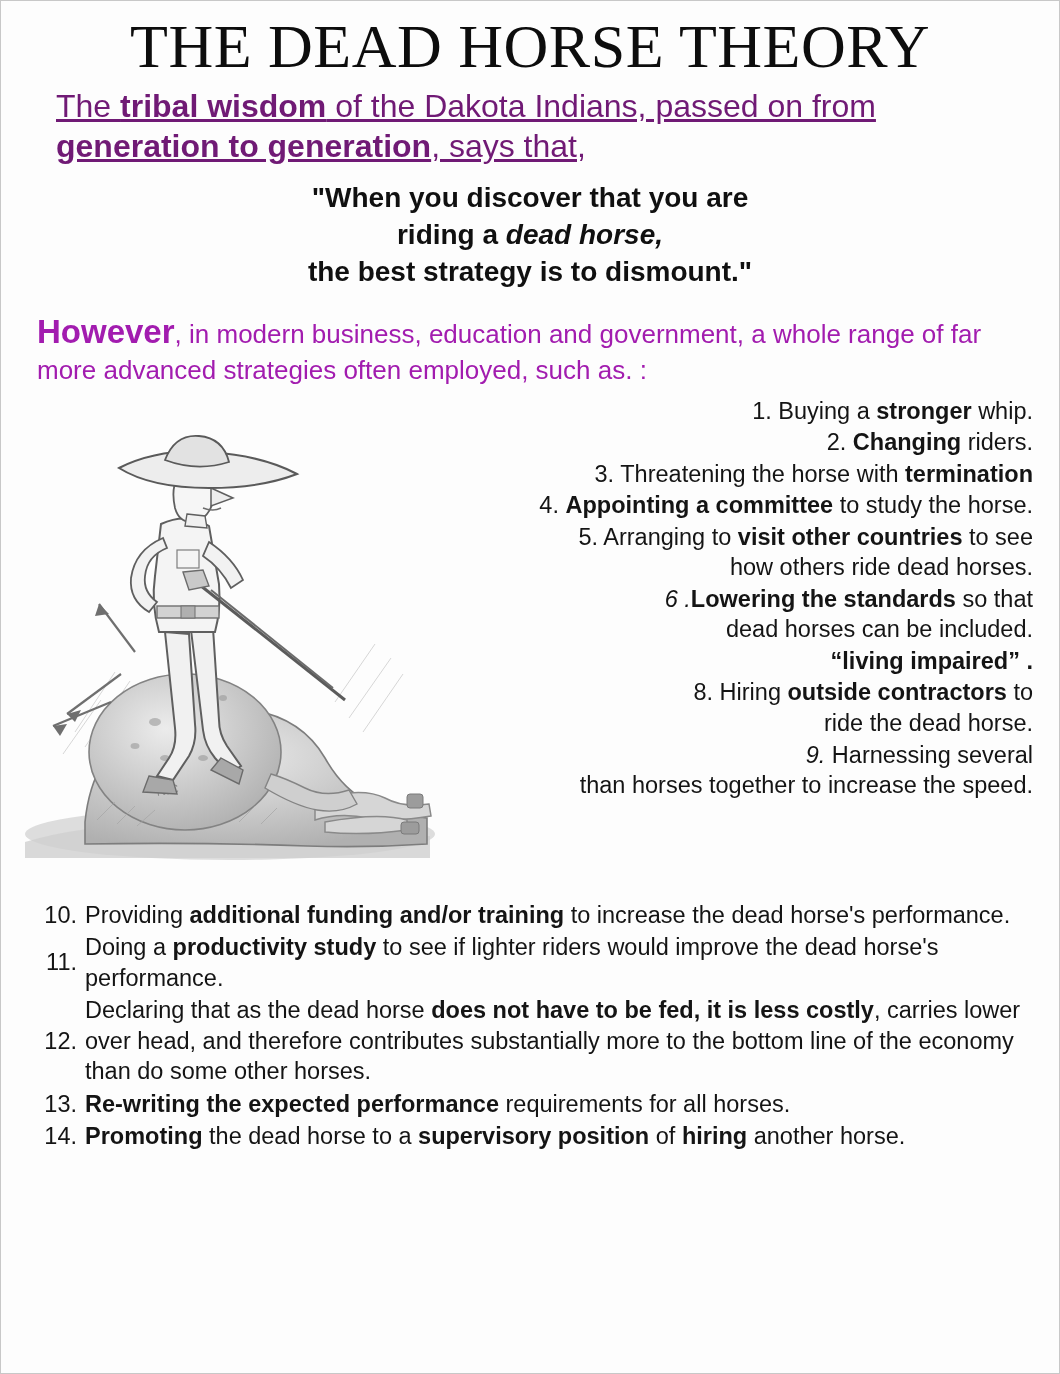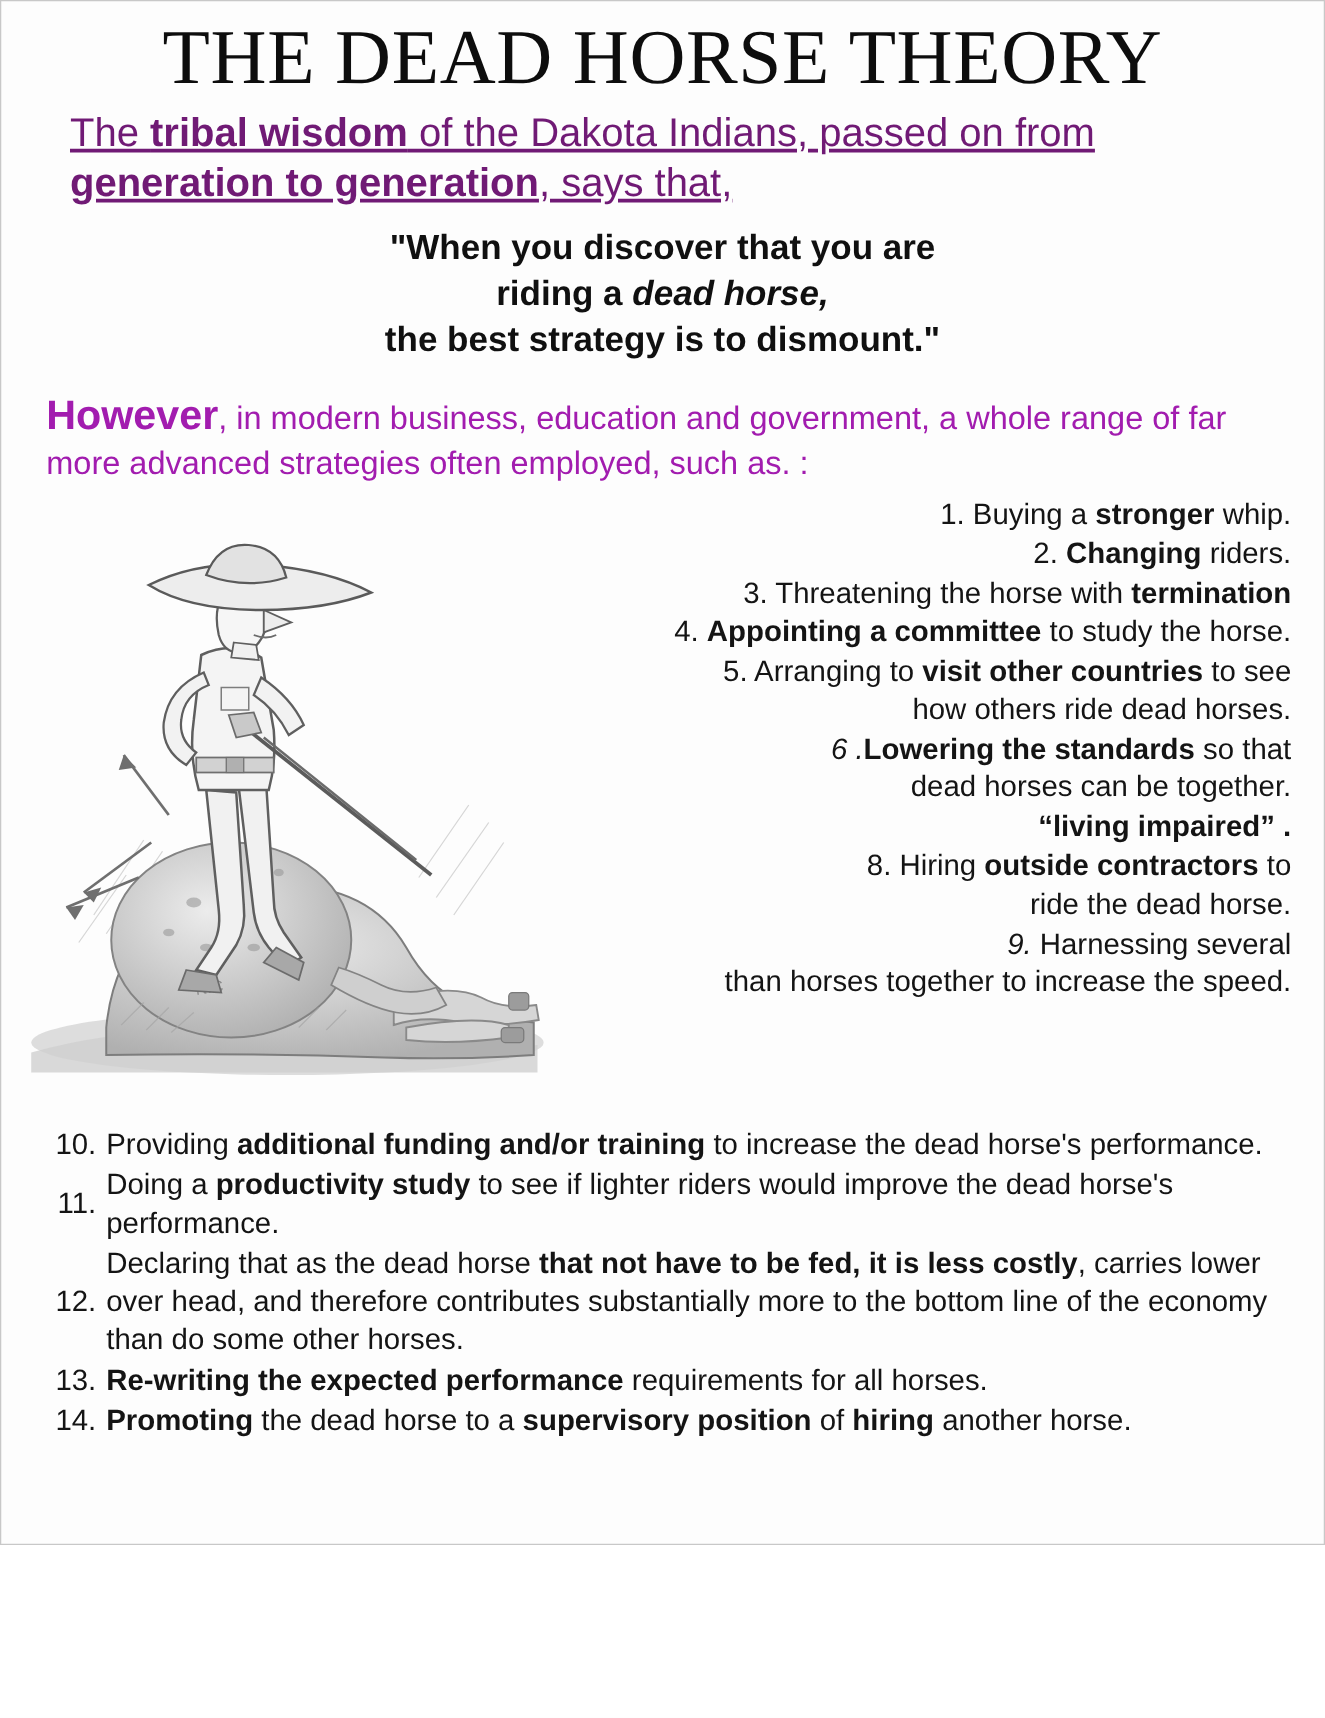--- a/index.html
+++ b/index.html
@@ -7,21 +7,21 @@
     padding: 0;
     background: #ffffff;
   }
   body {
     font-family: "Liberation Sans", sans-serif;
     color: #111111;
   }
   .page {
     position: relative;
     width: 1060px;
-    height: 1236px;
+    height: 1374px;
     box-sizing: border-box;
     background: #fdfdfd;
     border: 1px solid #c8c8c8;
     overflow: hidden;
   }
   .title {
     font-family: "Liberation Serif", serif;
     font-size: 62px;
     text-align: center;
     letter-spacing: 0.5px;
@@ -256,21 +256,21 @@
       </div>
       <div class="li">
         <span>4.</span><span> <span class="b">Appointing a committee</span> to study  the horse.</span>
       </div>
       <div class="li two-line">
         <div><span>5.</span><span> Arranging to <span class="b">visit other countries</span> to see</span></div>
         <div>how others ride dead horses.</div>
       </div>
       <div class="li two-line">
         <div><span class="i">6 .</span><span><span class="b">Lowering the standards</span> so that</span></div>
-        <div>dead horses can be together.</div>
+        <div>dead horses can be included.</div>
       </div>
       <div class="li two-line">
         <div class="b">“living impaired” .</div>
       </div>
       <div class="li two-line">
         <div><span>8.</span><span> Hiring <span class="b">outside contractors</span> to</span></div>
         <div>ride the  dead horse.</div>
       </div>
       <div class="li two-line">
         <div><span class="i">9.</span><span> Harnessing several</span></div>
@@ -283,21 +283,21 @@
     <div class="li">
       <span class="num">10.</span>
       <span class="txt">Providing <span class="b">additional funding and/or training</span> to  increase the dead horse's performance.</span>
     </div>
     <div class="li">
       <span class="num">11.</span>
       <span class="txt">Doing  a <span class="b">productivity  study</span> to  see if lighter riders would improve the dead horse's performance.</span>
     </div>
     <div class="li">
       <span class="num">12.</span>
-      <span class="txt">Declaring that as the  dead horse <span class="b">that not have to be fed, it is less costly</span>, carries lower over head, and therefore  contributes substantially more to the bottom line of the economy than do  some other horses.</span>
+      <span class="txt">Declaring that as the  dead horse <span class="b">does not have to be fed, it is less costly</span>, carries lower over head, and therefore  contributes substantially more to the bottom line of the economy than do  some other horses.</span>
     </div>
     <div class="li">
       <span class="num">13.</span>
       <span class="txt"><span class="b">Re-writing the expected performance</span> requirements for all horses.</span>
     </div>
     <div class="li">
       <span class="num">14.</span>
       <span class="txt"><span class="b">Promoting</span> the dead horse to  a <span class="b">supervisory position</span> of <span class="b">hiring</span> another horse.</span>
     </div>
   </div>

